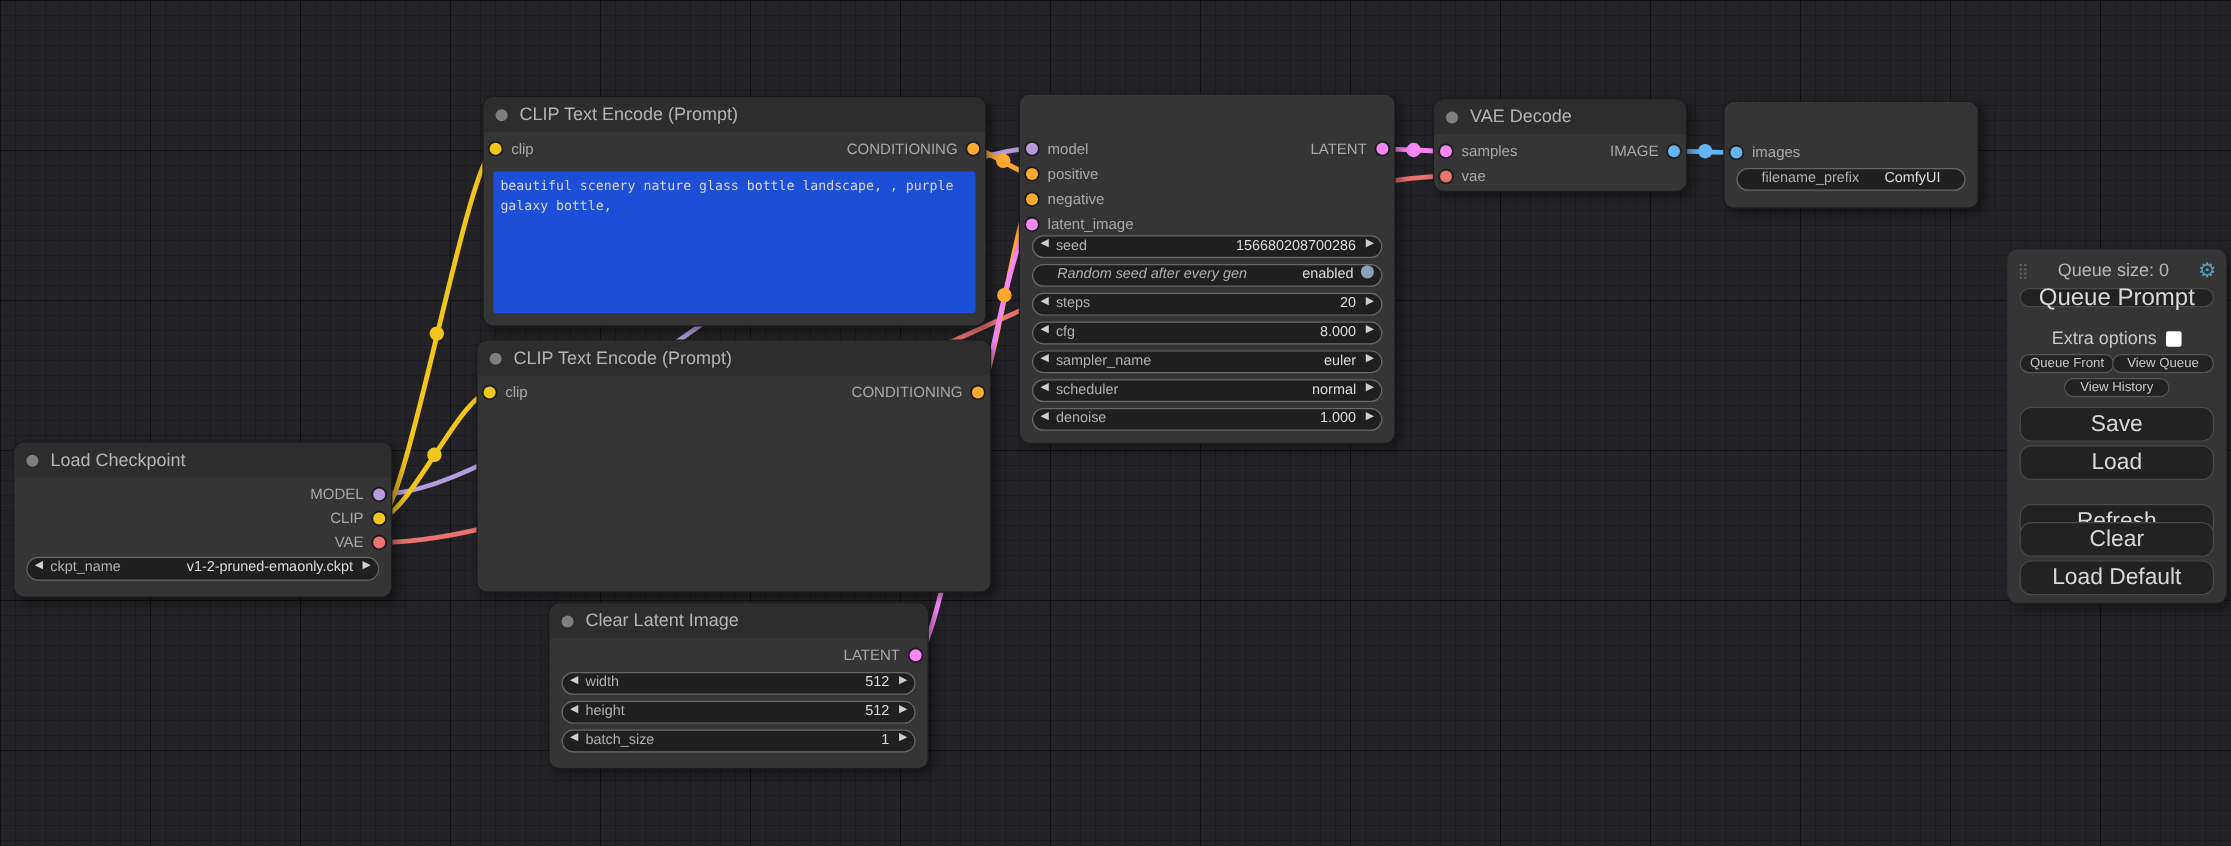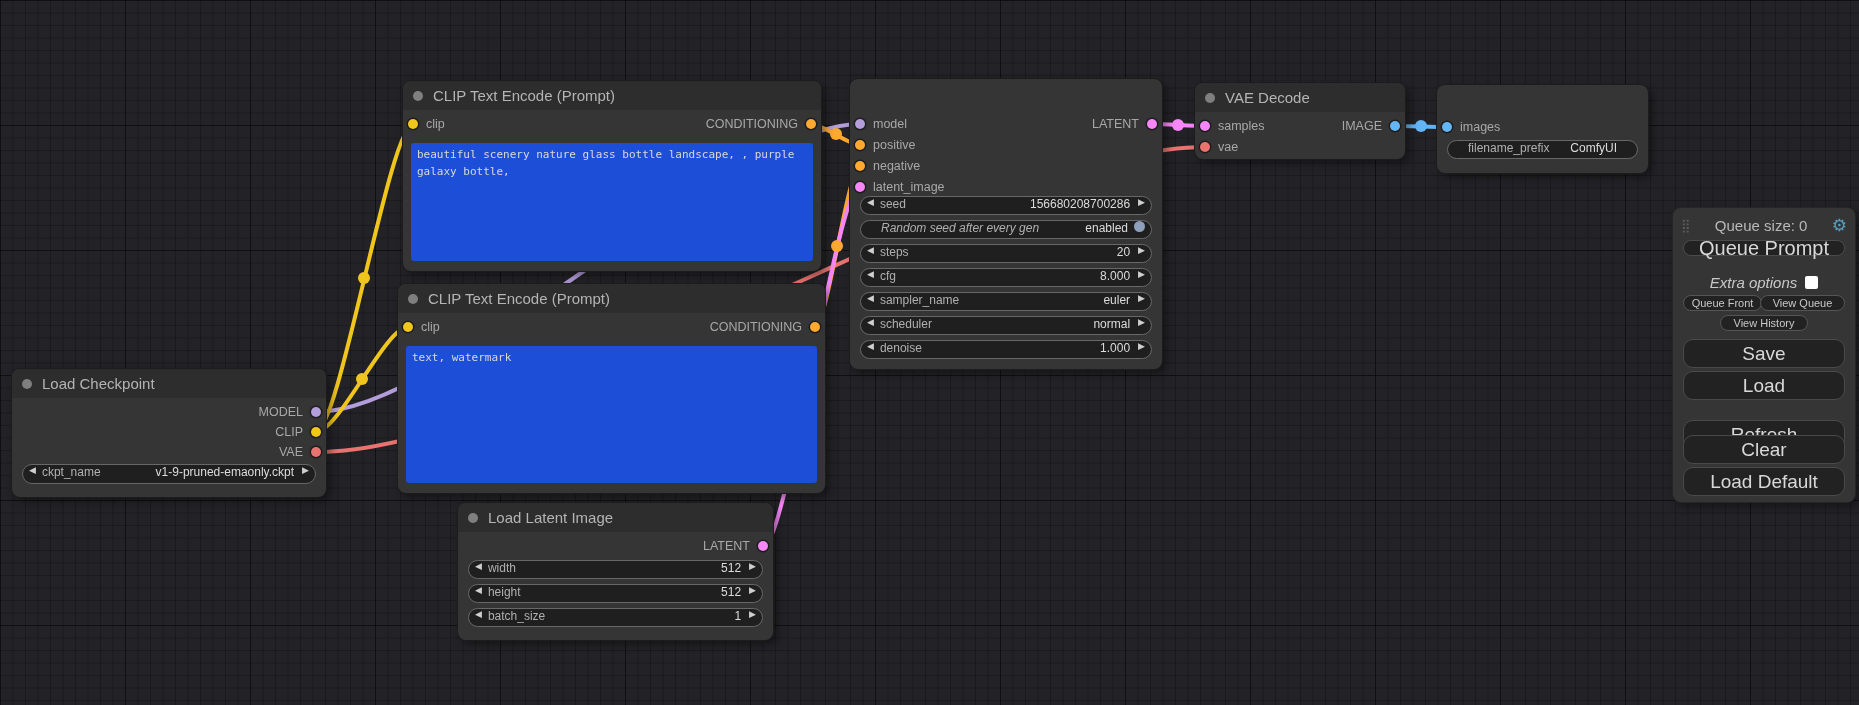--- a/index.html
+++ b/index.html
@@ -59,21 +59,21 @@
     position:absolute;left:10px;right:10px;height:29px;border-radius:10px;
     background:#222222;border:1px solid #4a4a4a;color:#d8d8d8;font-size:19px;
     display:flex;align-items:center;justify-content:center;cursor:pointer;
     font-family:"Liberation Sans",sans-serif;box-sizing:border-box;white-space:nowrap;
   }
   .sbtn{
     position:absolute;height:16px;border-radius:9px;background:#222222;border:1px solid #555;
     color:#c8c8c8;font-size:11px;display:flex;align-items:center;justify-content:center;
     cursor:pointer;box-sizing:border-box;padding:0 8px;white-space:nowrap;
   }
-  .extra{position:absolute;left:0;right:0;display:flex;align-items:center;justify-content:center;color:#c8c8c8;font-size:15px;font-style:italic;}
+  .extra{position:absolute;left:0;right:0;display:flex;align-items:center;justify-content:center;color:#c8c8c8;font-size:15px;}
   .checkbox{width:13px;height:13px;background:#ffffff;border-radius:2px;margin-left:8px;cursor:pointer;}
 </style>
 </head>
 <body>
 
 <svg id="wires" width="1859" height="705">
   <path d="M316,412 C450,412 726,124 860,124" fill="none" stroke-width="4" stroke-linecap="round" stroke="#b39ddb"></path>
   <path d="M316,452 C538,452 983,147 1205,147" fill="none" stroke-width="4" stroke-linecap="round" stroke="#e8736f"></path>
   <path d="M316,432 C339,432 390,124 413,124" fill="none" stroke-width="4" stroke-linecap="round" stroke="#f0c51c"></path>
   <path d="M316,432 C339,432 385,327 408,327" fill="none" stroke-width="4" stroke-linecap="round" stroke="#f0c51c"></path>
@@ -104,21 +104,21 @@
     <span>CLIP</span>
     <span class="pdot" style="background: rgb(240, 197, 28);"></span>
   </div>
   <div class="prow out" style="top:73px;">
     <span>VAE</span>
     <span class="pdot" style="background: rgb(232, 115, 111);"></span>
   </div>
   <div class="widget" style="top:95px;height:20px;border-radius:11px;">
     <span class="warr">◀</span>
     <span class="wlabel">ckpt_name</span>
-    <span class="wvalue">v1-9-pruned-emaonly.ckpt</span>
+    <span class="wvalue">v1-2-pruned-emaonly.ckpt</span>
     <span class="warr">▶</span>
   </div>
 </div>
 
 <div class="node" style="left:403px;top:81px;width:418px;height:190px;">
   <div class="ntitle">
     <span class="tdot" style="background: rgb(127, 127, 127);"></span>
     <span>CLIP Text Encode (Prompt)</span>
   </div>
   <div class="prow in" style="top:33px;">
@@ -138,27 +138,26 @@
     <span>CLIP Text Encode (Prompt)</span>
   </div>
   <div class="prow in" style="top:33px;">
     <span class="pdot" style="background: rgb(240, 197, 28);"></span>
     <span>clip</span>
   </div>
   <div class="prow out" style="top:33px;">
     <span>CONDITIONING</span>
     <span class="pdot" style="background: rgb(255, 169, 49);"></span>
   </div>
-  <div class="prompt" style="top:62px;height:137px;">text, watermark</div>
 </div>
 
 <div class="node" style="left:458px;top:503px;width:315px;height:137px;">
   <div class="ntitle">
     <span class="tdot" style="background: rgb(127, 127, 127);"></span>
-    <span>Load Latent Image</span>
+    <span>Clear Latent Image</span>
   </div>
   <div class="prow out" style="top:33px;">
     <span>LATENT</span>
     <span class="pdot" style="background: rgb(247, 135, 247);"></span>
   </div>
   <div class="widget" style="top:57px;">
     <span class="warr">◀</span>
     <span class="wlabel">width</span>
     <span class="wvalue">512</span>
     <span class="warr">▶</span>

